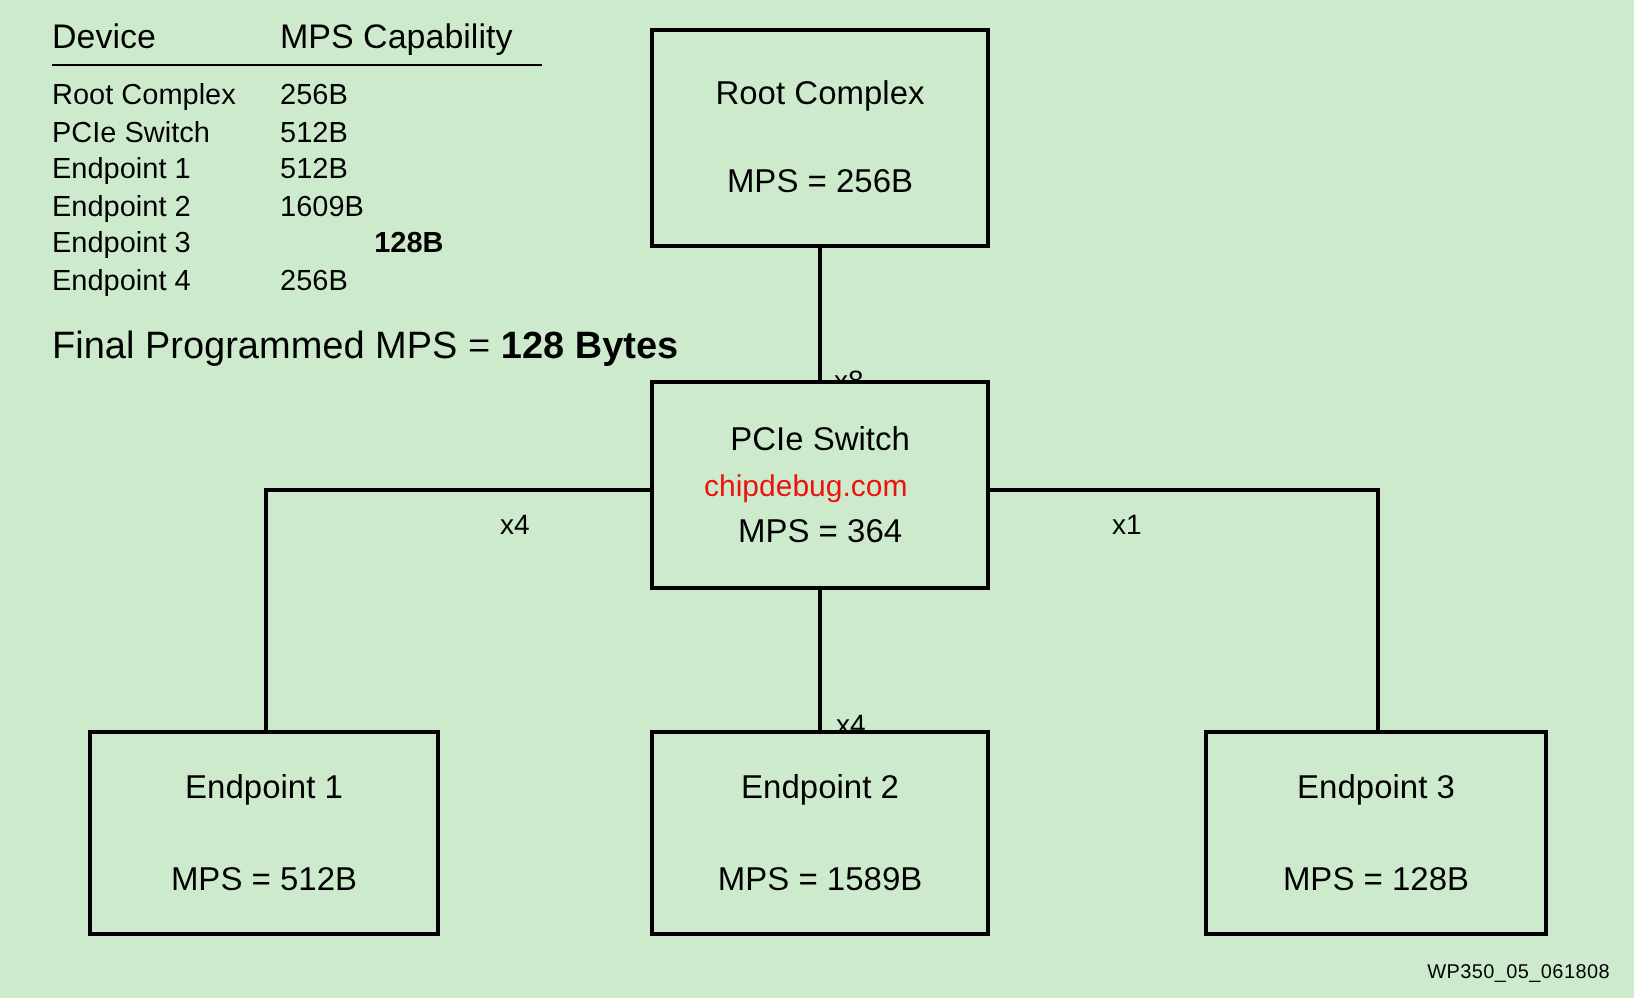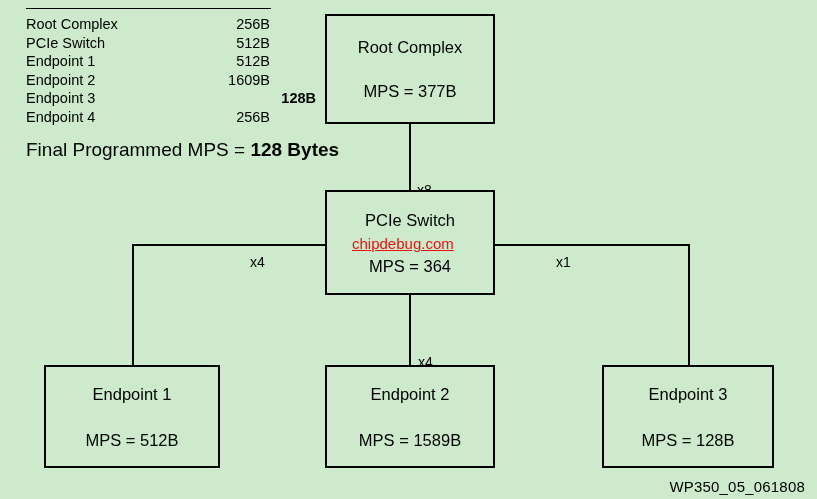--- a/index.html
+++ b/index.html
@@ -42,21 +42,21 @@
   }
   .legend-col-device { width: 114px; }
   .legend-col-mps { width: 130px; }
 
   .legend-row {
     display: flex;
     font-size: 14.5px;
     line-height: 18.5px;
   }
   .legend-row .legend-col-device { width: 114px; }
-  .legend-row .legend-col-mps { width: 130px; text-align: right; }
+  .legend-row .legend-col-mps { width: 130px; }
   .legend-row .bold { font-weight: bold; margin-left: 48px; }
 
   .legend-final {
     font-size: 19px;
     line-height: 20px;
     margin-top: 14px;
     white-space: nowrap;
   }
   .legend-final b { font-weight: bold; }
 
@@ -102,21 +102,20 @@
   
   .watermark {
     position: absolute;
     left: 352px;
     top: 236px;
     font-size: 15px;
     line-height: 16px;
     color: #ee1111;
     white-space: nowrap;
     pointer-events: none;
-    text-decoration: underline;
   }
 
   
   .line-v {
     position: absolute;
     width: 2px;
     background: #000000;
   }
   .line-h {
     position: absolute;
@@ -149,33 +148,37 @@
   #label-x8  { left: 417px; top: 146px; }
   #label-x4a { left: 250px; top: 218px; }
   #label-x1  { left: 556px; top: 218px; }
   #label-x4b { left: 418px; top: 318px; }
 
   
   .footer {
     position: absolute;
     right: 12px;
     bottom: 6px;
-    font-size: 15px;
+    font-size: 10px;
     line-height: 13px;
     letter-spacing: 0.2px;
     white-space: nowrap;
   }
 </style>
 </head>
 <body>
 
 <div id="canvas">
 
   <div class="legend">
 
+    <div class="legend-head">
+      <span class="legend-col-device">Device</span>
+      <span class="legend-col-mps">MPS Capability</span>
+    </div>
     <div class="legend-head-rule"></div>
 
     <div class="legend-row">
       <span class="legend-col-device">Root Complex</span>
       <span class="legend-col-mps">256B</span>
     </div>
     <div class="legend-row">
       <span class="legend-col-device">PCIe Switch</span>
       <span class="legend-col-mps">512B</span>
     </div>
@@ -208,21 +211,21 @@
   <div class="line-h" id="link-sw-ep3-h"></div>
   <div class="line-v" id="link-sw-ep3-v"></div>
 
   <div class="link-label" id="label-x8">x8</div>
   <div class="link-label" id="label-x4a">x4</div>
   <div class="link-label" id="label-x1">x1</div>
   <div class="link-label" id="label-x4b">x4</div>
 
   <div class="node" id="node-root-complex">
     <div class="node-title">Root Complex</div>
-    <div class="node-mps">MPS = 377B</div>
+    <div class="node-mps">MPS = 256B</div>
   </div>
 
   <div class="node" id="node-pcie-switch">
     <div class="node-title">PCIe Switch</div>
     <div class="node-mps">MPS = 364</div>
   </div>
 
   <div class="node endpoint" id="node-endpoint-1">
     <div class="node-title">Endpoint 1</div>
     <div class="node-mps">MPS = 512B</div>

